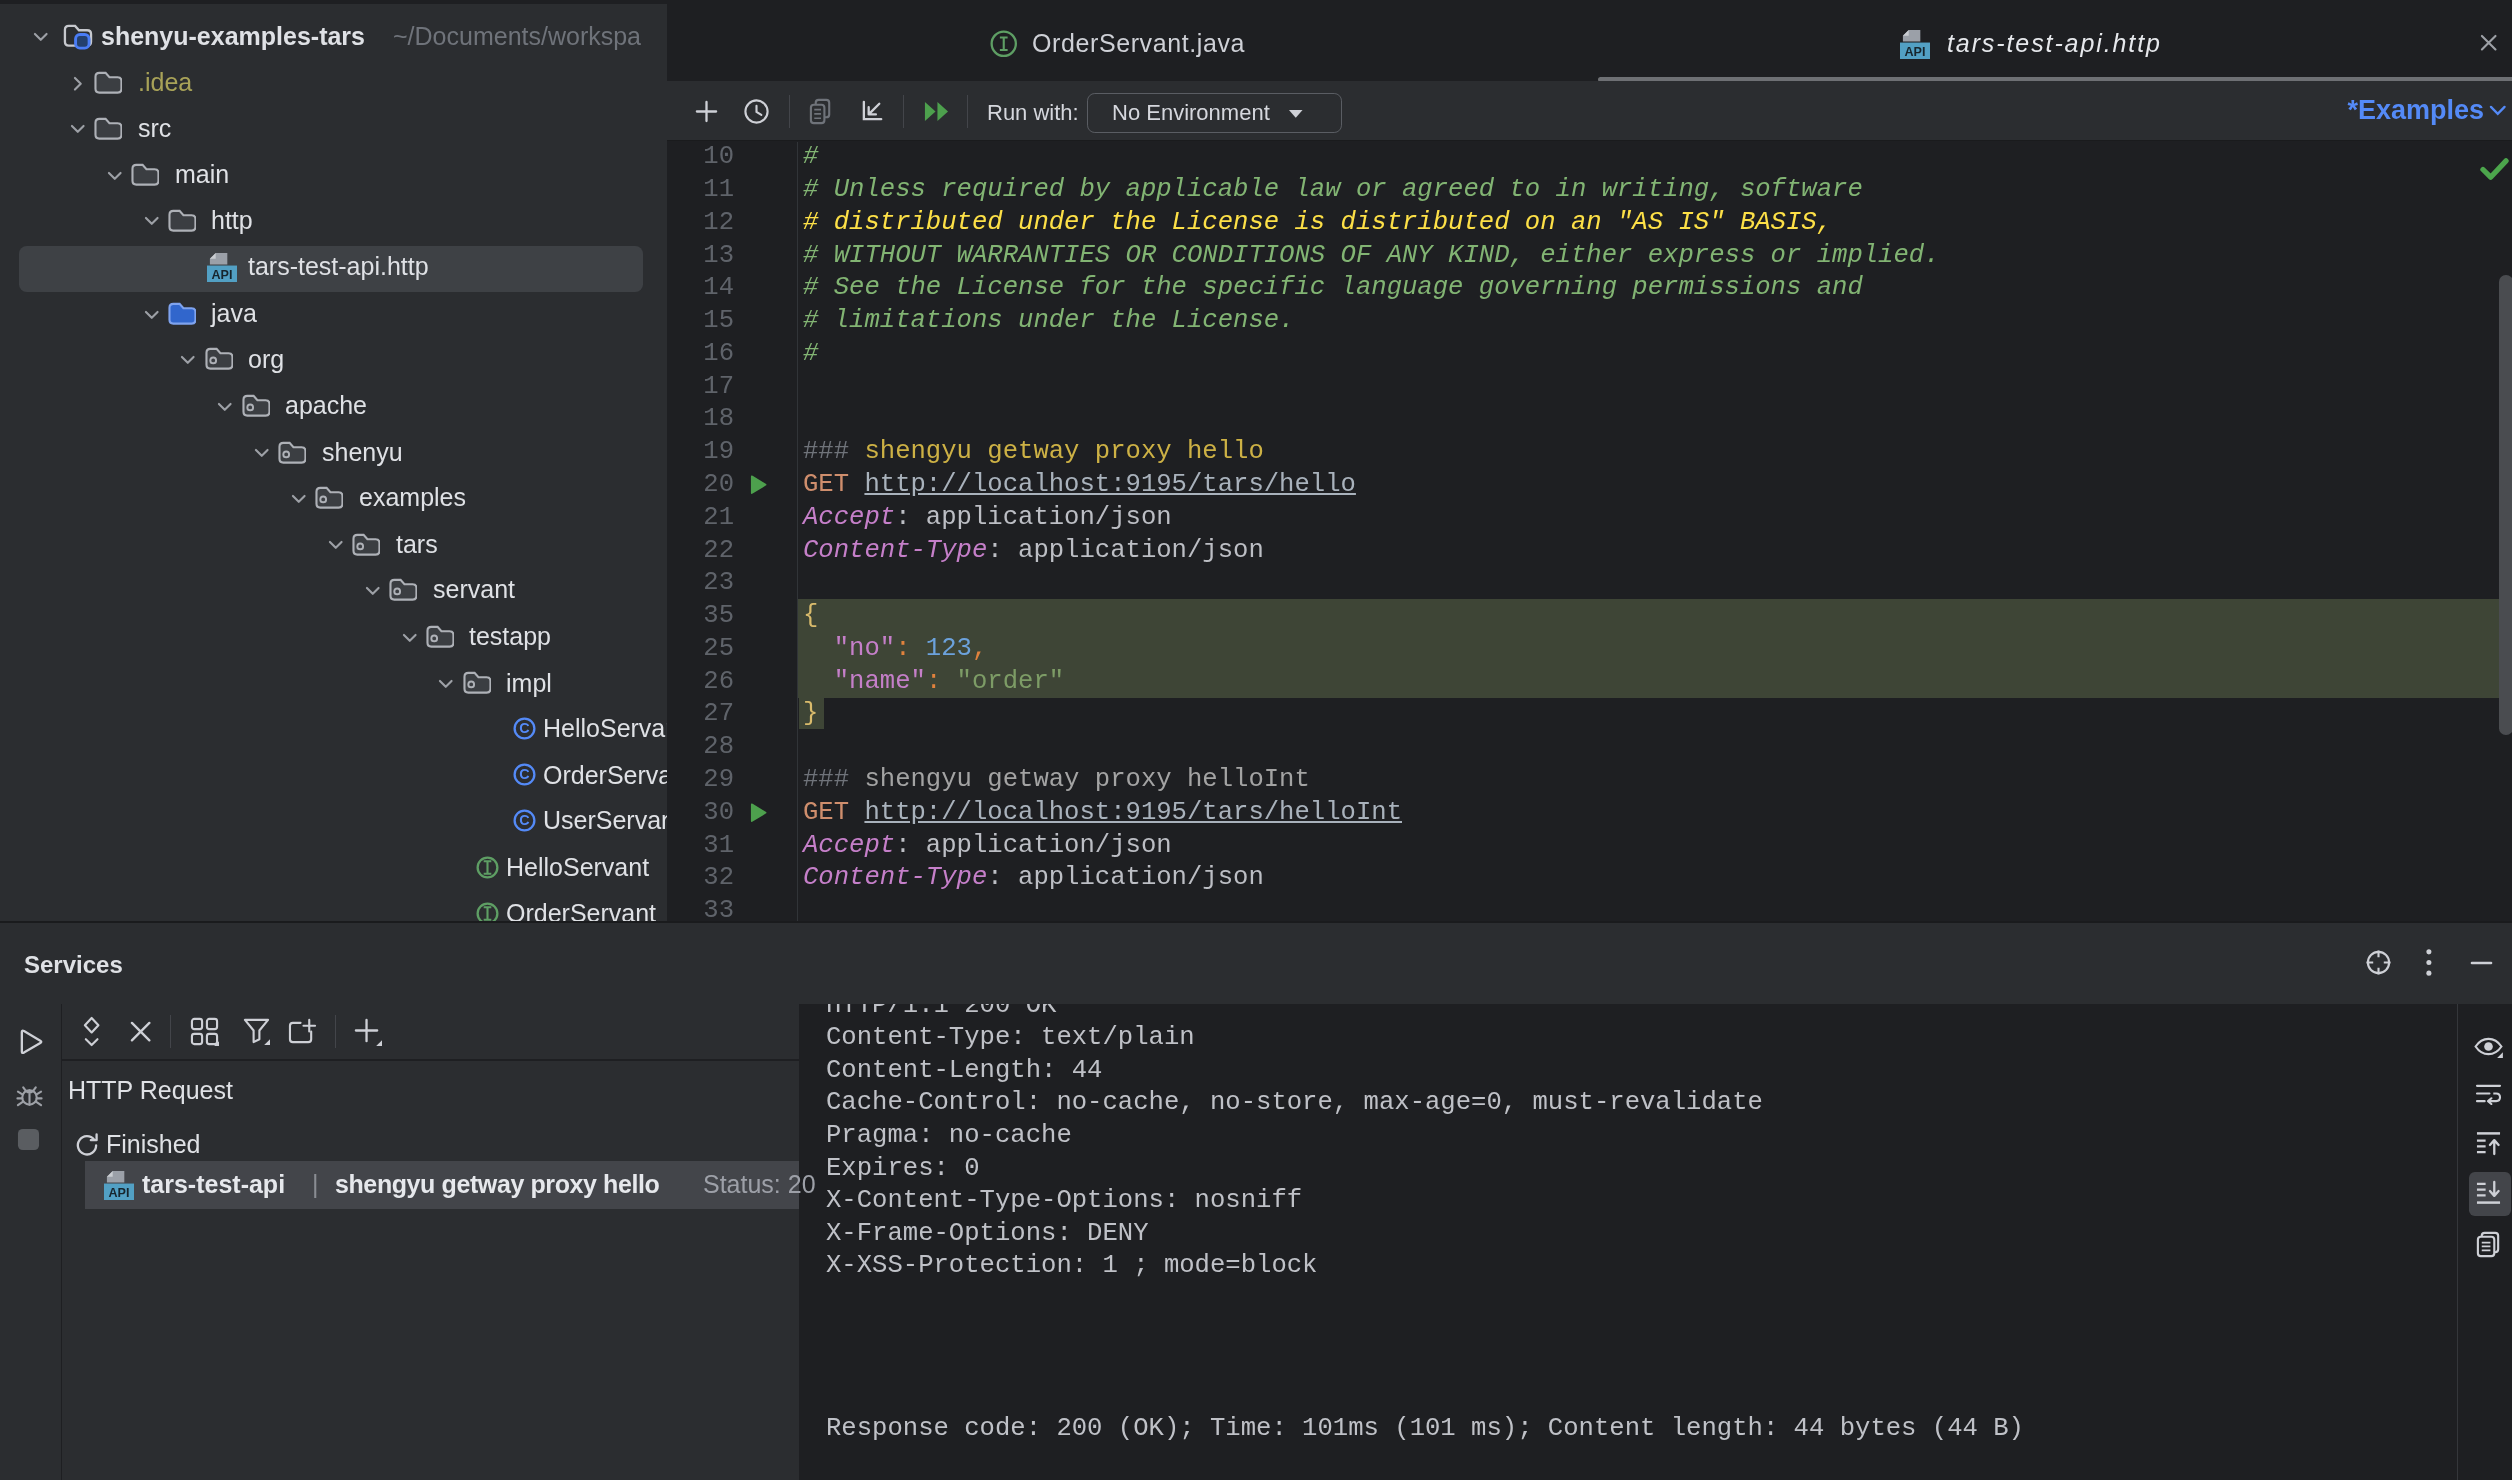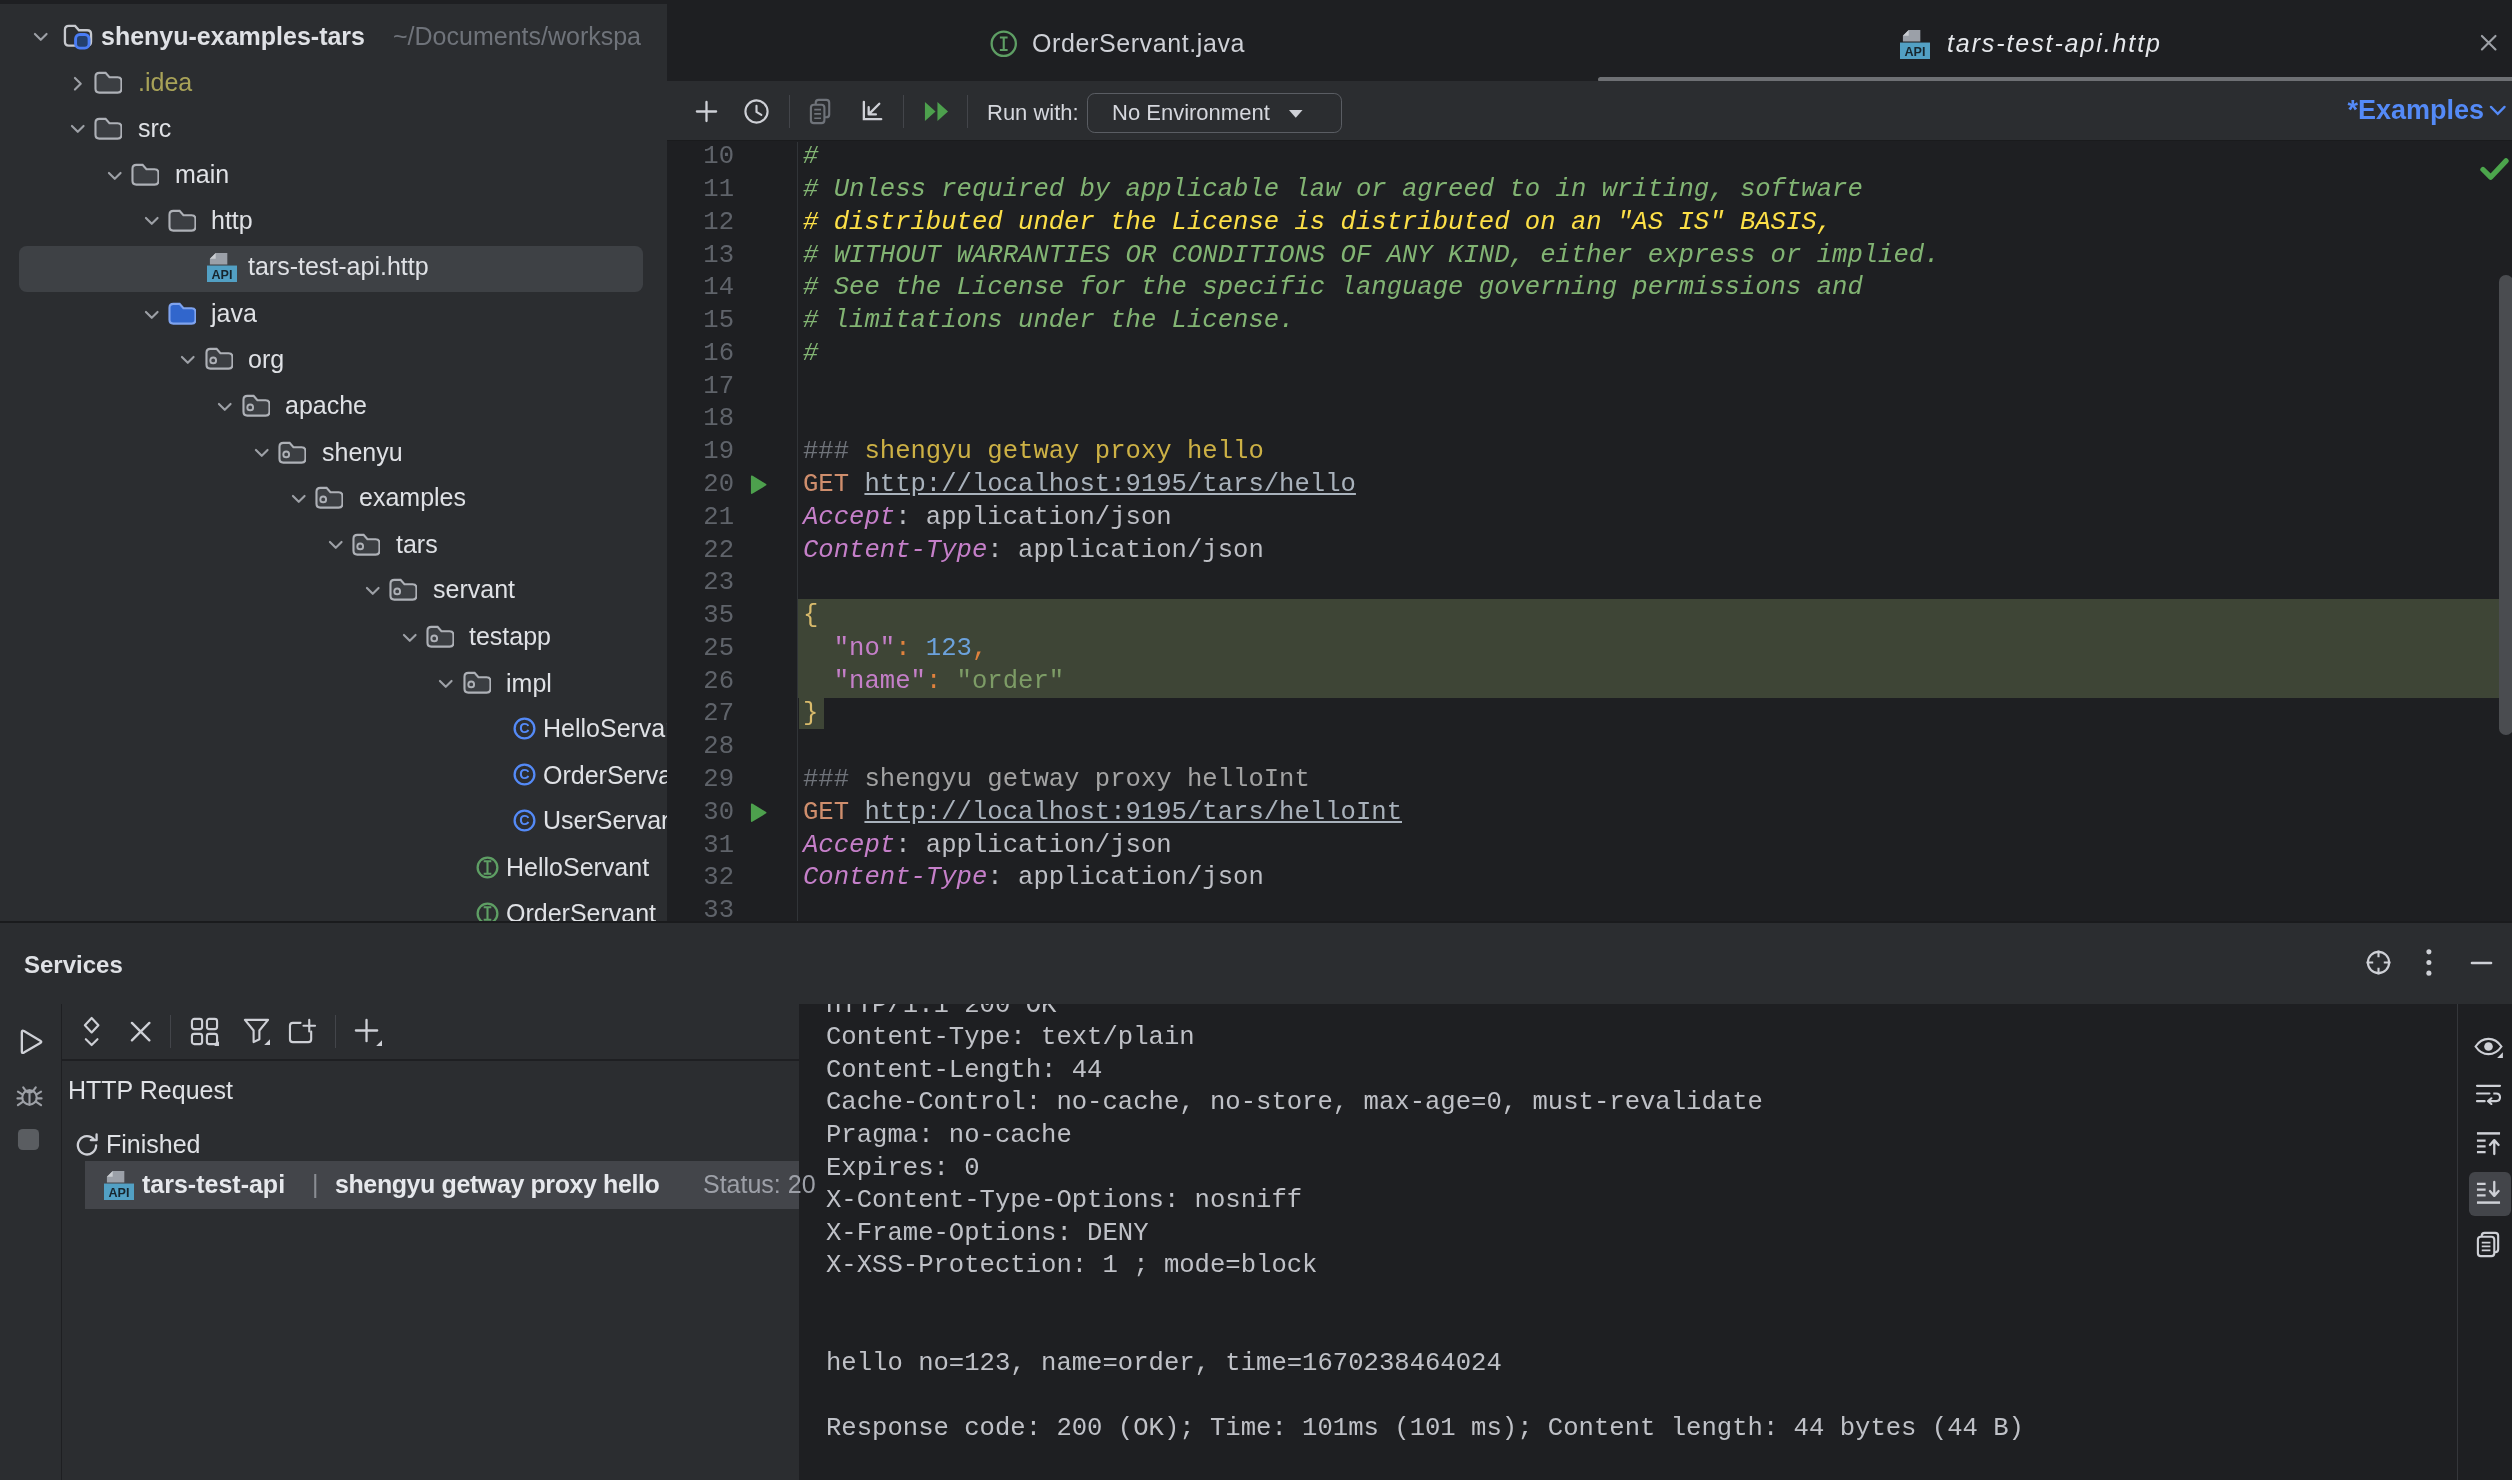--- a/index.html
+++ b/index.html
@@ -341,21 +341,20 @@
       <div style="position:absolute;left:27px;top:-18.4px;height:39px;line-height:39px;font-family:&quot;Liberation Mono&quot;, monospace;font-size:25.6px;color:#bfc1c7;white-space:pre">HTTP/1.1 200 OK</div>
       <div style="position:absolute;left:27px;top:14px;height:39px;line-height:39px;font-family:&quot;Liberation Mono&quot;, monospace;font-size:25.6px;color:#bfc1c7;white-space:pre">Content-Type: text/plain</div>
       <div style="position:absolute;left:27px;top:47px;height:39px;line-height:39px;font-family:&quot;Liberation Mono&quot;, monospace;font-size:25.6px;color:#bfc1c7;white-space:pre">Content-Length: 44</div>
       <div style="position:absolute;left:27px;top:79px;height:39px;line-height:39px;font-family:&quot;Liberation Mono&quot;, monospace;font-size:25.6px;color:#bfc1c7;white-space:pre">Cache-Control: no-cache, no-store, max-age=0, must-revalidate</div>
       <div style="position:absolute;left:27px;top:112px;height:39px;line-height:39px;font-family:&quot;Liberation Mono&quot;, monospace;font-size:25.6px;color:#bfc1c7;white-space:pre">Pragma: no-cache</div>
       <div style="position:absolute;left:27px;top:145px;height:39px;line-height:39px;font-family:&quot;Liberation Mono&quot;, monospace;font-size:25.6px;color:#bfc1c7;white-space:pre">Expires: 0</div>
       <div style="position:absolute;left:27px;top:177px;height:39px;line-height:39px;font-family:&quot;Liberation Mono&quot;, monospace;font-size:25.6px;color:#bfc1c7;white-space:pre">X-Content-Type-Options: nosniff</div>
       <div style="position:absolute;left:27px;top:210px;height:39px;line-height:39px;font-family:&quot;Liberation Mono&quot;, monospace;font-size:25.6px;color:#bfc1c7;white-space:pre">X-Frame-Options: DENY</div>
       <div style="position:absolute;left:27px;top:242px;height:39px;line-height:39px;font-family:&quot;Liberation Mono&quot;, monospace;font-size:25.6px;color:#bfc1c7;white-space:pre">X-XSS-Protection: 1 ; mode=block</div>
       <div style="position:absolute;left:27px;top:307px;height:39px;line-height:39px;font-family:&quot;Liberation Mono&quot;, monospace;font-size:25.6px;color:#bfc1c7;white-space:pre"></div>
-      <div style="position:absolute;left:27px;top:340px;height:39px;line-height:39px;font-family:&quot;Liberation Mono&quot;, monospace;font-size:25.6px;color:#bfc1c7;white-space:pre">hello no=123, name=order, time=1670238464024</div>
       <div style="position:absolute;left:27px;top:373px;height:39px;line-height:39px;font-family:&quot;Liberation Mono&quot;, monospace;font-size:25.6px;color:#bfc1c7;white-space:pre"></div>
       <div style="position:absolute;left:27px;top:405px;height:39px;line-height:39px;font-family:&quot;Liberation Mono&quot;, monospace;font-size:25.6px;color:#bfc1c7;white-space:pre">Response code: 200 (OK); Time: 101ms (101 ms); Content length: 44 bytes (44 B)</div>
     </div>
     <div class="abs" style="left:2457px;top:1004px;width:1px;height:476px;background:#35373b"></div>
     <div class="abs" style="left:2469px;top:1172px;width:42px;height:44px;background:#43454a;border-radius:5.8px"></div>
     <svg style="position:absolute;left:2474px;top:1035px" width="29" height="23" viewBox="0 0 30 24">
       <path d="M15 4 C8 4 3.5 9 1.5 12 C3.5 15 8 20 15 20 C22 20 26.5 15 28.5 12 C26.5 9 22 4 15 4 z" fill="none" stroke="#ced0d6" stroke-width="2.2"></path>
       <circle cx="15" cy="12" r="4.5" fill="#ced0d6"></circle>
       <path d="M24 24 l6 0 l0 -6 z" fill="#ced0d6" transform="translate(0,0)"></path>
     </svg>

